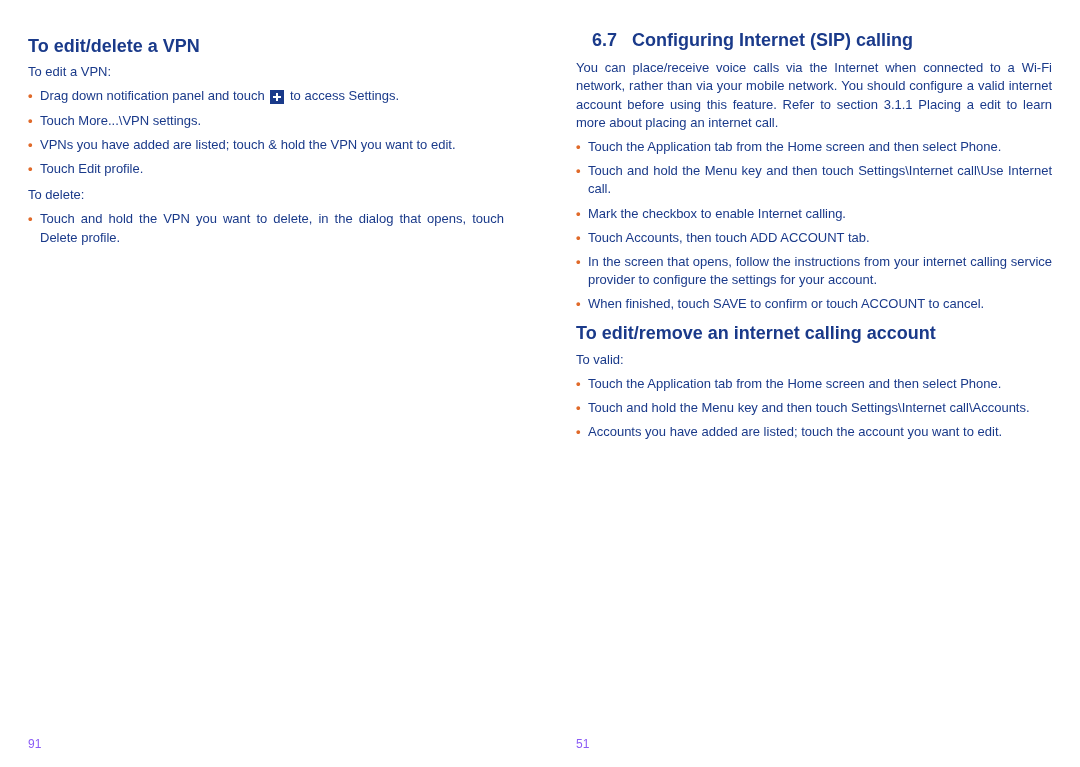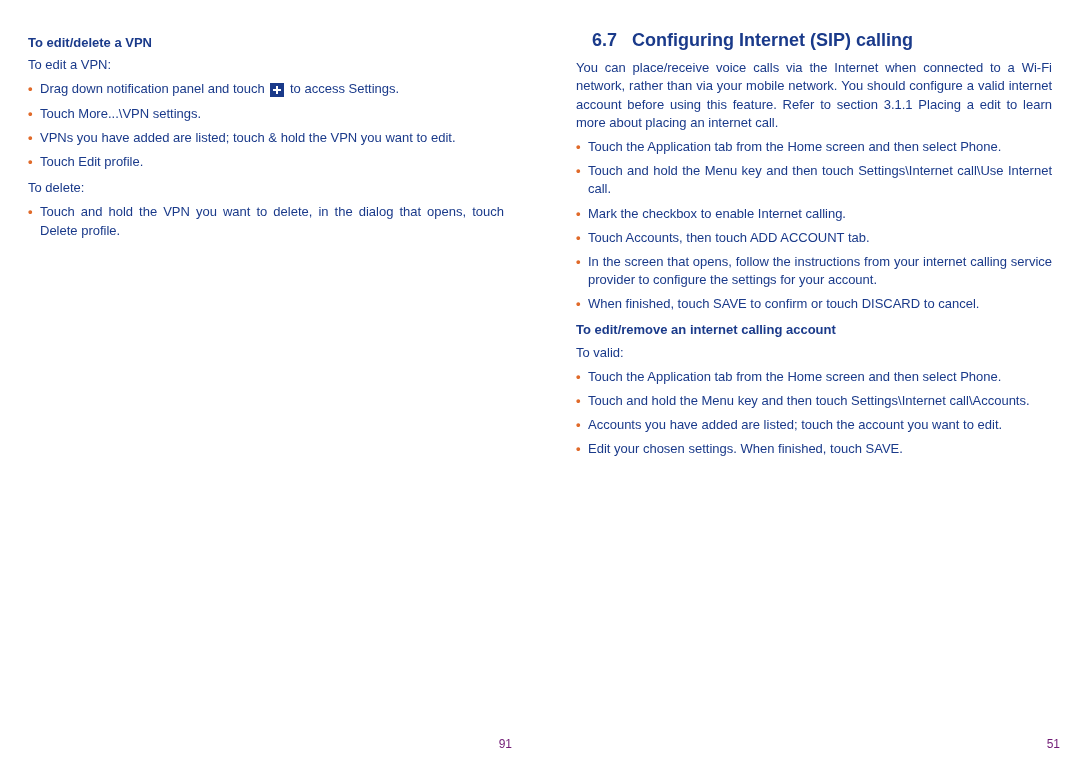--- a/index.html
+++ b/index.html
@@ -22,35 +22,35 @@
     box-sizing: border-box;
     padding: 28px 28px 10px 28px;
     position: relative;
   }
   .left-page { padding-right: 36px; }
   .right-page { padding-left: 36px; }
   .pagenum {
     position: absolute;
     bottom: 14px;
     width: calc(100% - 56px);
-    text-align: right;
+    text-align: left;
     font-size: 12px;
-    color: #701a75;
+    color: #8b5cf6;
   }
   .bold { font-weight: normal; }
 
   h2.section-title {
     font-size: 18px;
     font-weight: bold;
     margin: 0 0 6px 16px;
     color: #1a3a8a;
   }
   h2.section-title .secnum { display:inline-block; width:40px; }
   h4.subhead {
-    font-size: 13px;
+    font-size: 18px;
     font-weight: bold;
     margin: 6px 0 4px 0;
     color: #1a3a8a;
   }
   p { margin: 3px 0 6px 0; text-align: justify; }
   ul { list-style: none; padding: 0; margin: 0 0 8px 0; }
   li {
     position: relative;
     padding-left: 12px;
     margin: 3px 0 6px 0;
@@ -124,35 +124,32 @@
       </li>
       <li>
         <span>Touch and hold the </span><span class="bold">Menu</span><span> key and then touch </span><span class="bold">Settings\Internet call\Use Internet call</span><span>.</span>
       </li>
       <li>Mark the checkbox to enable Internet calling.</li>
       <li>
         <span>Touch Accounts, then touch </span><span class="bold">ADD ACCOUNT</span><span> tab.</span>
       </li>
       <li>In the screen that opens, follow the instructions from your internet calling service provider to configure the settings for your account.</li>
       <li>
-        <span>When finished, touch </span><span class="bold">SAVE</span><span> to confirm or touch </span><span class="bold">DISCARD</span><span> to cancel.</span>
+        <span>When finished, touch </span><span class="bold">SAVE</span><span> to confirm or touch </span><span class="bold">ACCOUNT</span><span> to cancel.</span>
       </li>
     </ul>
 
     <h4 class="subhead">To edit/remove an internet calling account</h4>
     <p>To valid:</p>
     <ul>
       <li>
         <span>Touch the Application tab from the Home screen and then select </span><span class="bold">Phone</span><span>.</span>
       </li>
       <li>
         <span>Touch and hold the </span><span class="bold">Menu</span><span> key and then touch </span><span class="bold">Settings\Internet call\Accounts</span><span>.</span>
       </li>
       <li>Accounts you have added are listed; touch the account you want to edit.</li>
-      <li>
-        <span>Edit your chosen settings. When finished, touch </span><span class="bold">SAVE</span><span>.</span>
-      </li>
     </ul>
 
     <div class="pagenum">51</div>
   </div>
 
 </div>
 
 </body></html>

